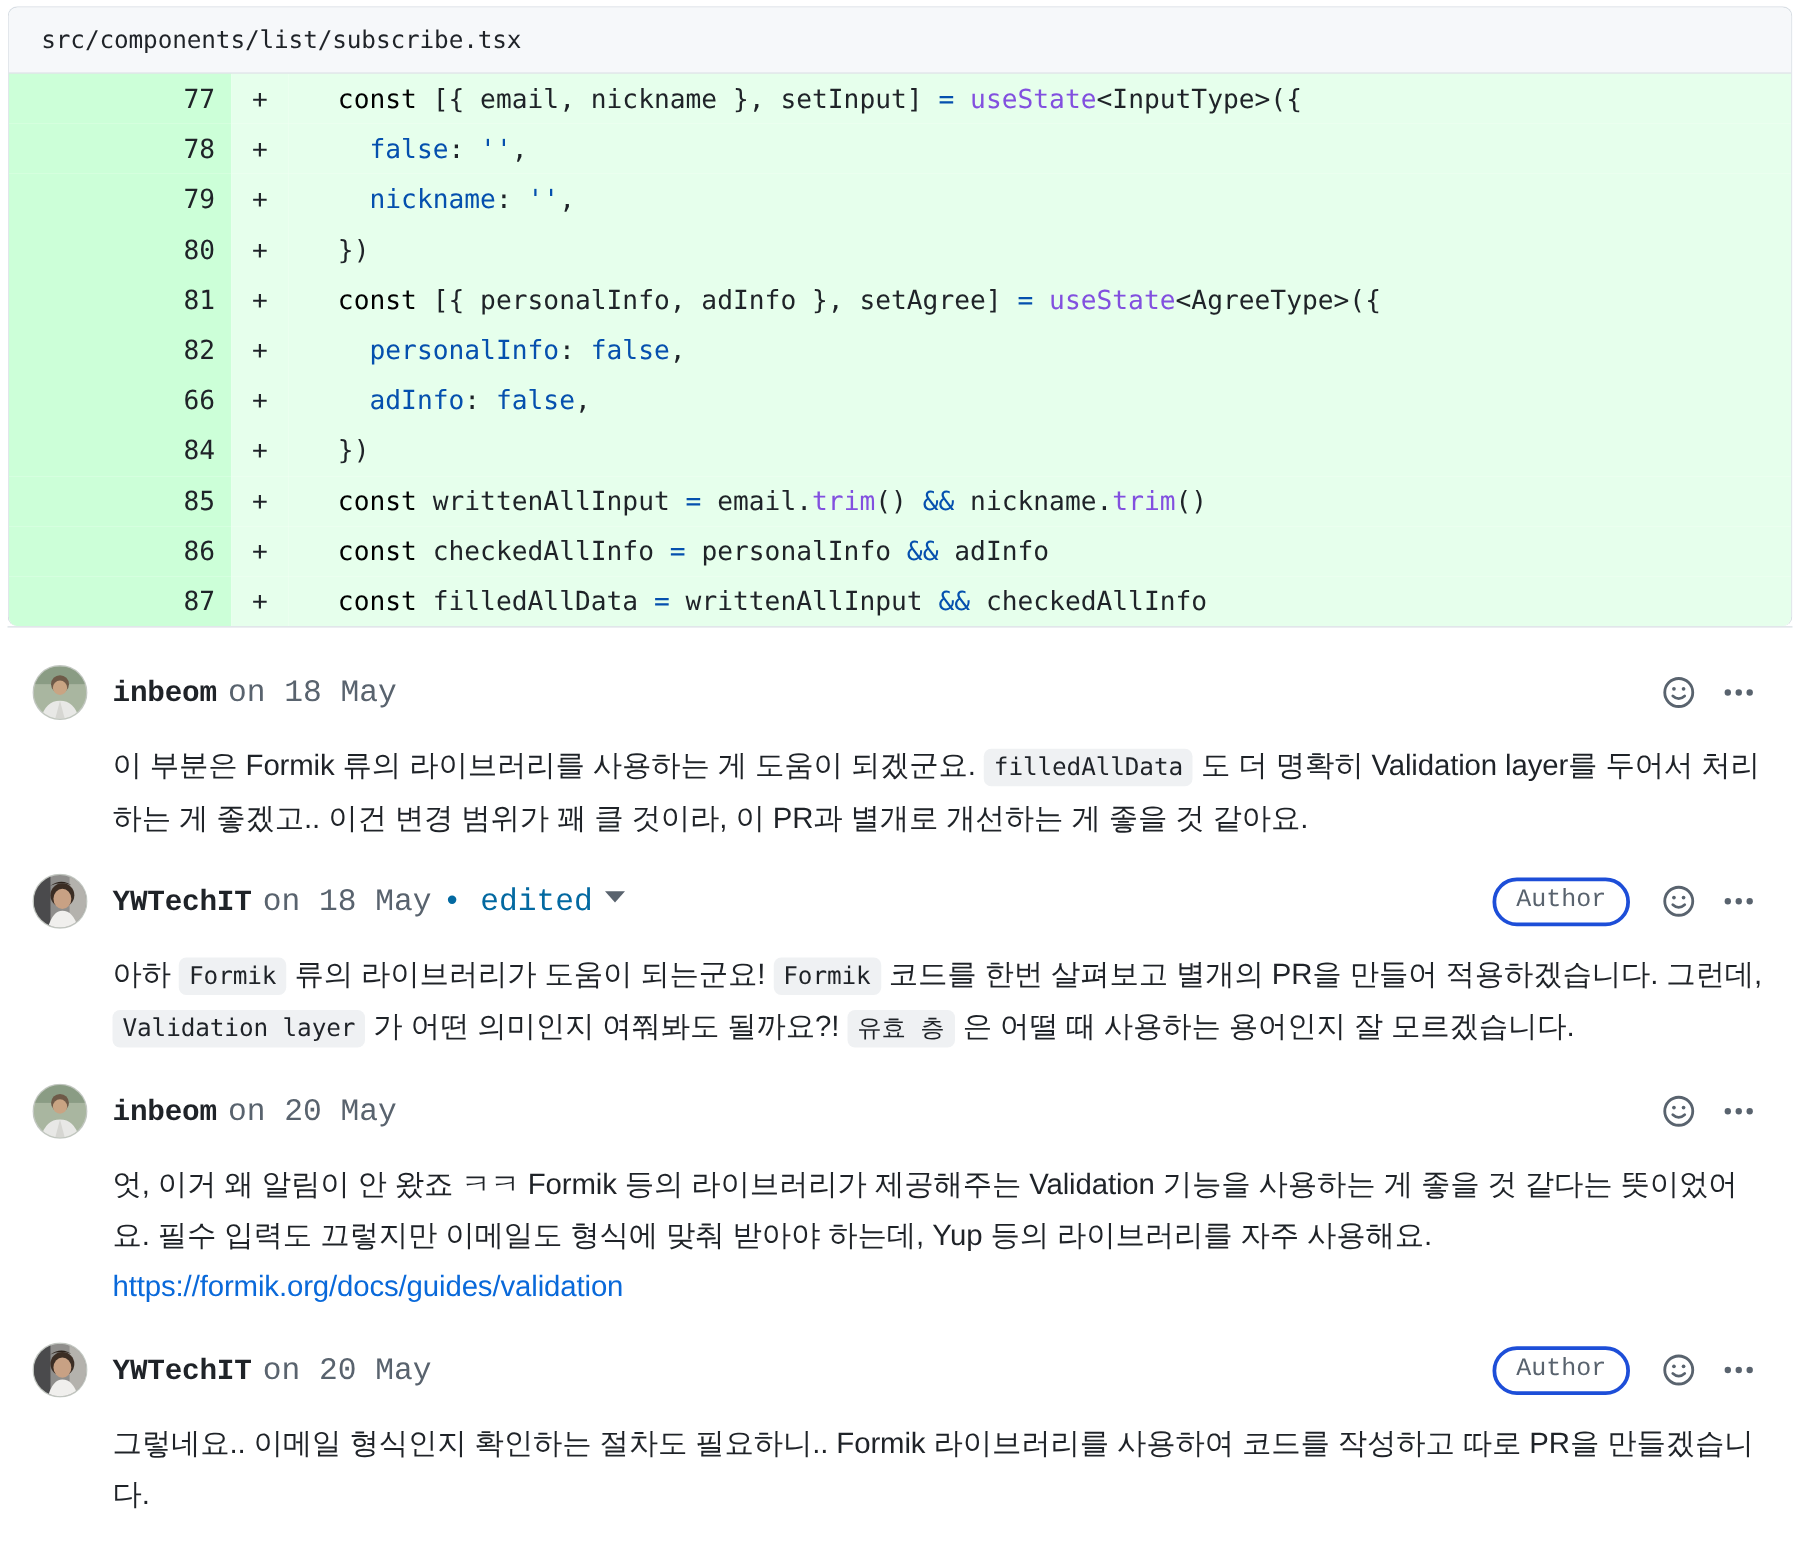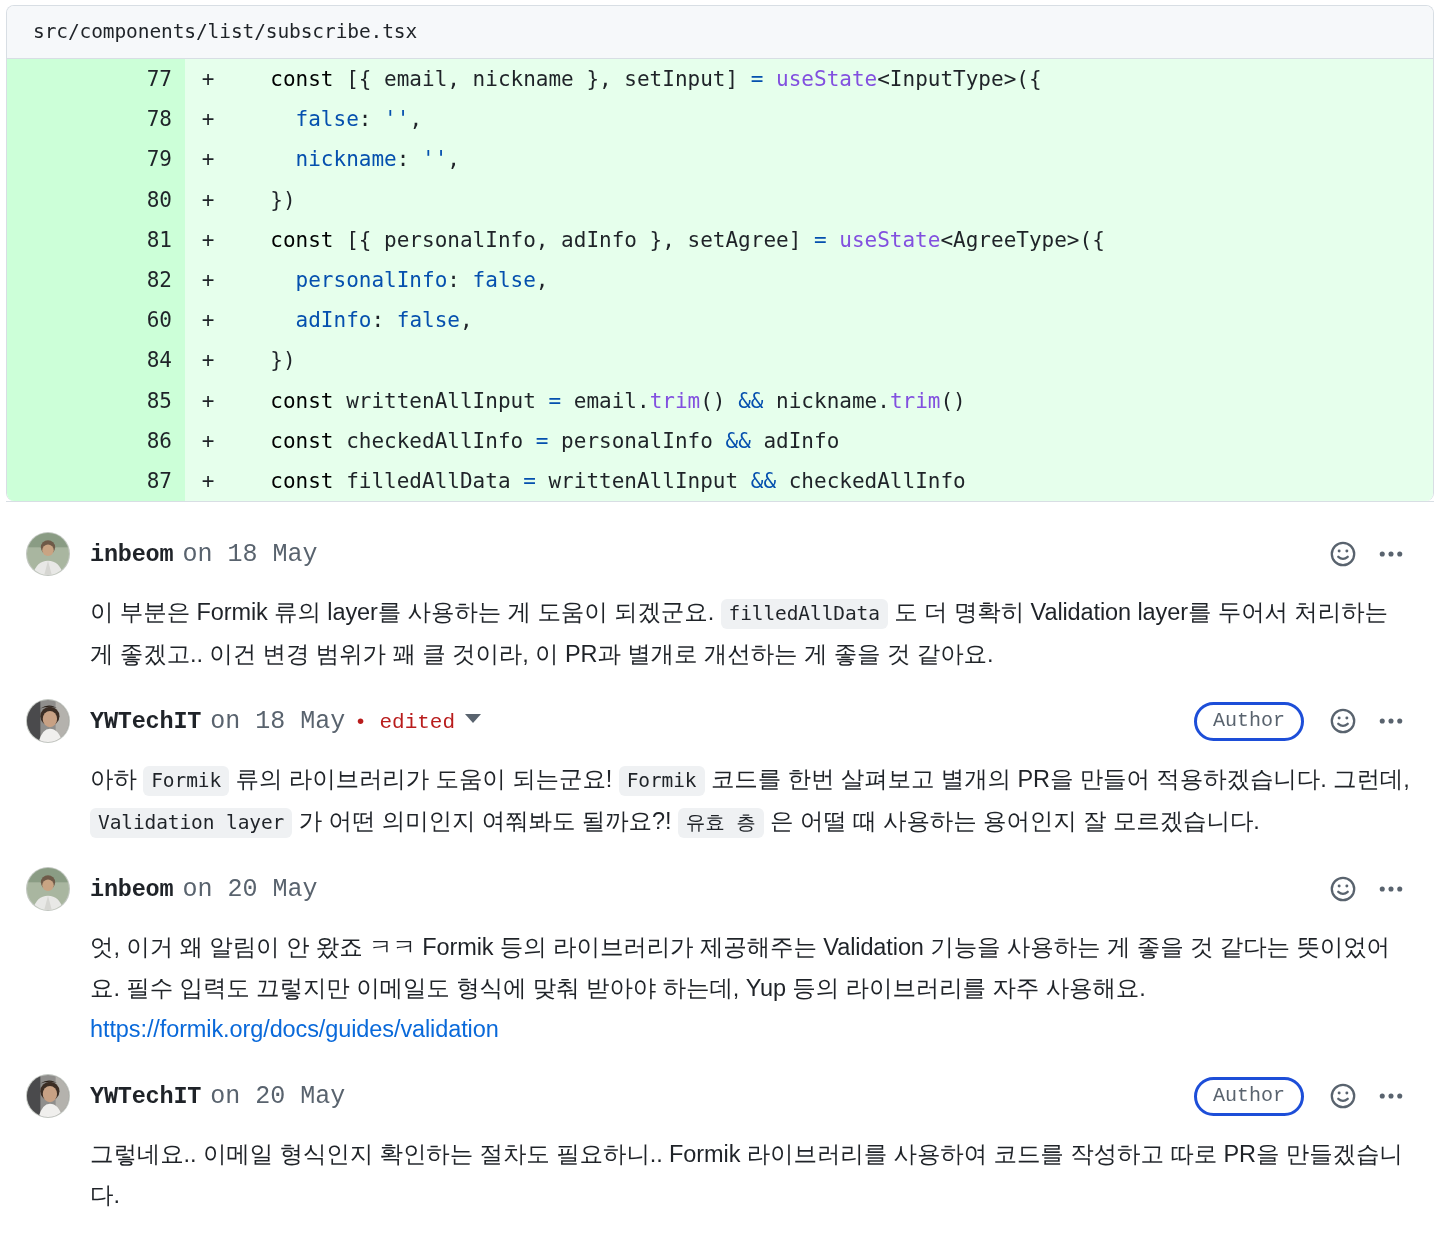--- a/index.html
+++ b/index.html
@@ -131,22 +131,22 @@
     font-size: 23.5px;
     letter-spacing: -0.2px;
   }
   .c-date {
     color: #59636e;
     font-size: 25px;
     margin-left: 9px;
     font-weight: normal;
   }
   .c-edited {
-    color: #b91c1c;
-    font-size: 21px;
+    color: #0369a1;
+    font-size: 25px;
     margin-left: 9px;
     display: inline-flex;
     align-items: center;
     gap: 10px;
     justify-content: space-between;
   }
   .caret {
     display: inline-block;
     width: 0; height: 0;
     border-left: 8px solid transparent;
@@ -241,21 +241,21 @@
           <td class="ln">81</td>
           <td class="marker">+</td>
           <td class="code"><span class="t-def">  </span><span class="t-kw">const</span><span class="t-def"> [{ personalInfo, adInfo }, setAgree] </span><span class="t-op">=</span><span class="t-def"> </span><span class="t-fn">useState</span><span class="t-def">&lt;AgreeType&gt;({</span></td>
         </tr>
         <tr>
           <td class="ln">82</td>
           <td class="marker">+</td>
           <td class="code"><span class="t-def">    </span><span class="t-var">personalInfo</span><span class="t-def">: </span><span class="t-var">false</span><span class="t-def">,</span></td>
         </tr>
         <tr>
-          <td class="ln">60</td>
+          <td class="ln">66</td>
           <td class="marker">+</td>
           <td class="code"><span class="t-def">    </span><span class="t-var">adInfo</span><span class="t-def">: </span><span class="t-var">false</span><span class="t-def">,</span></td>
         </tr>
         <tr>
           <td class="ln">84</td>
           <td class="marker">+</td>
           <td class="code"><span class="t-def">  })</span></td>
         </tr>
         <tr>
           <td class="ln">85</td>
@@ -307,21 +307,21 @@
           <span class="icon-btn">
             <svg width="28" height="28" viewBox="0 0 16 16" fill="#59636e">
               <circle cx="3" cy="8" r="1.45"></circle>
               <circle cx="8" cy="8" r="1.45"></circle>
               <circle cx="13" cy="8" r="1.45"></circle>
             </svg>
           </span>
         </div>
       </div>
       <div class="c-body">
-        <p><span>이 부분은 Formik 류의 layer를 사용하는 게 도움이 되겠군요. </span><code class="inline">filledAllData</code><span> 도 더 명확히 Validation layer를 두어서 처리하는 게 좋겠고.. 이건 변경 범위가 꽤 클 것이라, 이 PR과 별개로 개선하는 게 좋을 것 같아요.</span></p>
+        <p><span>이 부분은 Formik 류의 라이브러리를 사용하는 게 도움이 되겠군요. </span><code class="inline">filledAllData</code><span> 도 더 명확히 Validation layer를 두어서 처리하는 게 좋겠고.. 이건 변경 범위가 꽤 클 것이라, 이 PR과 별개로 개선하는 게 좋을 것 같아요.</span></p>
       </div>
     </div>
 
     <div class="comment">
       <div class="c-head">
         <div class="avatar">
           <svg viewBox="0 0 44 44" xmlns="http://www.w3.org/2000/svg">
             <rect width="44" height="44" fill="#8f8e8c"></rect>
             <rect x="0" y="0" width="14" height="44" fill="#4a4a4c"></rect>
             <rect x="30" y="0" width="14" height="44" fill="#b4b2ad"></rect>

